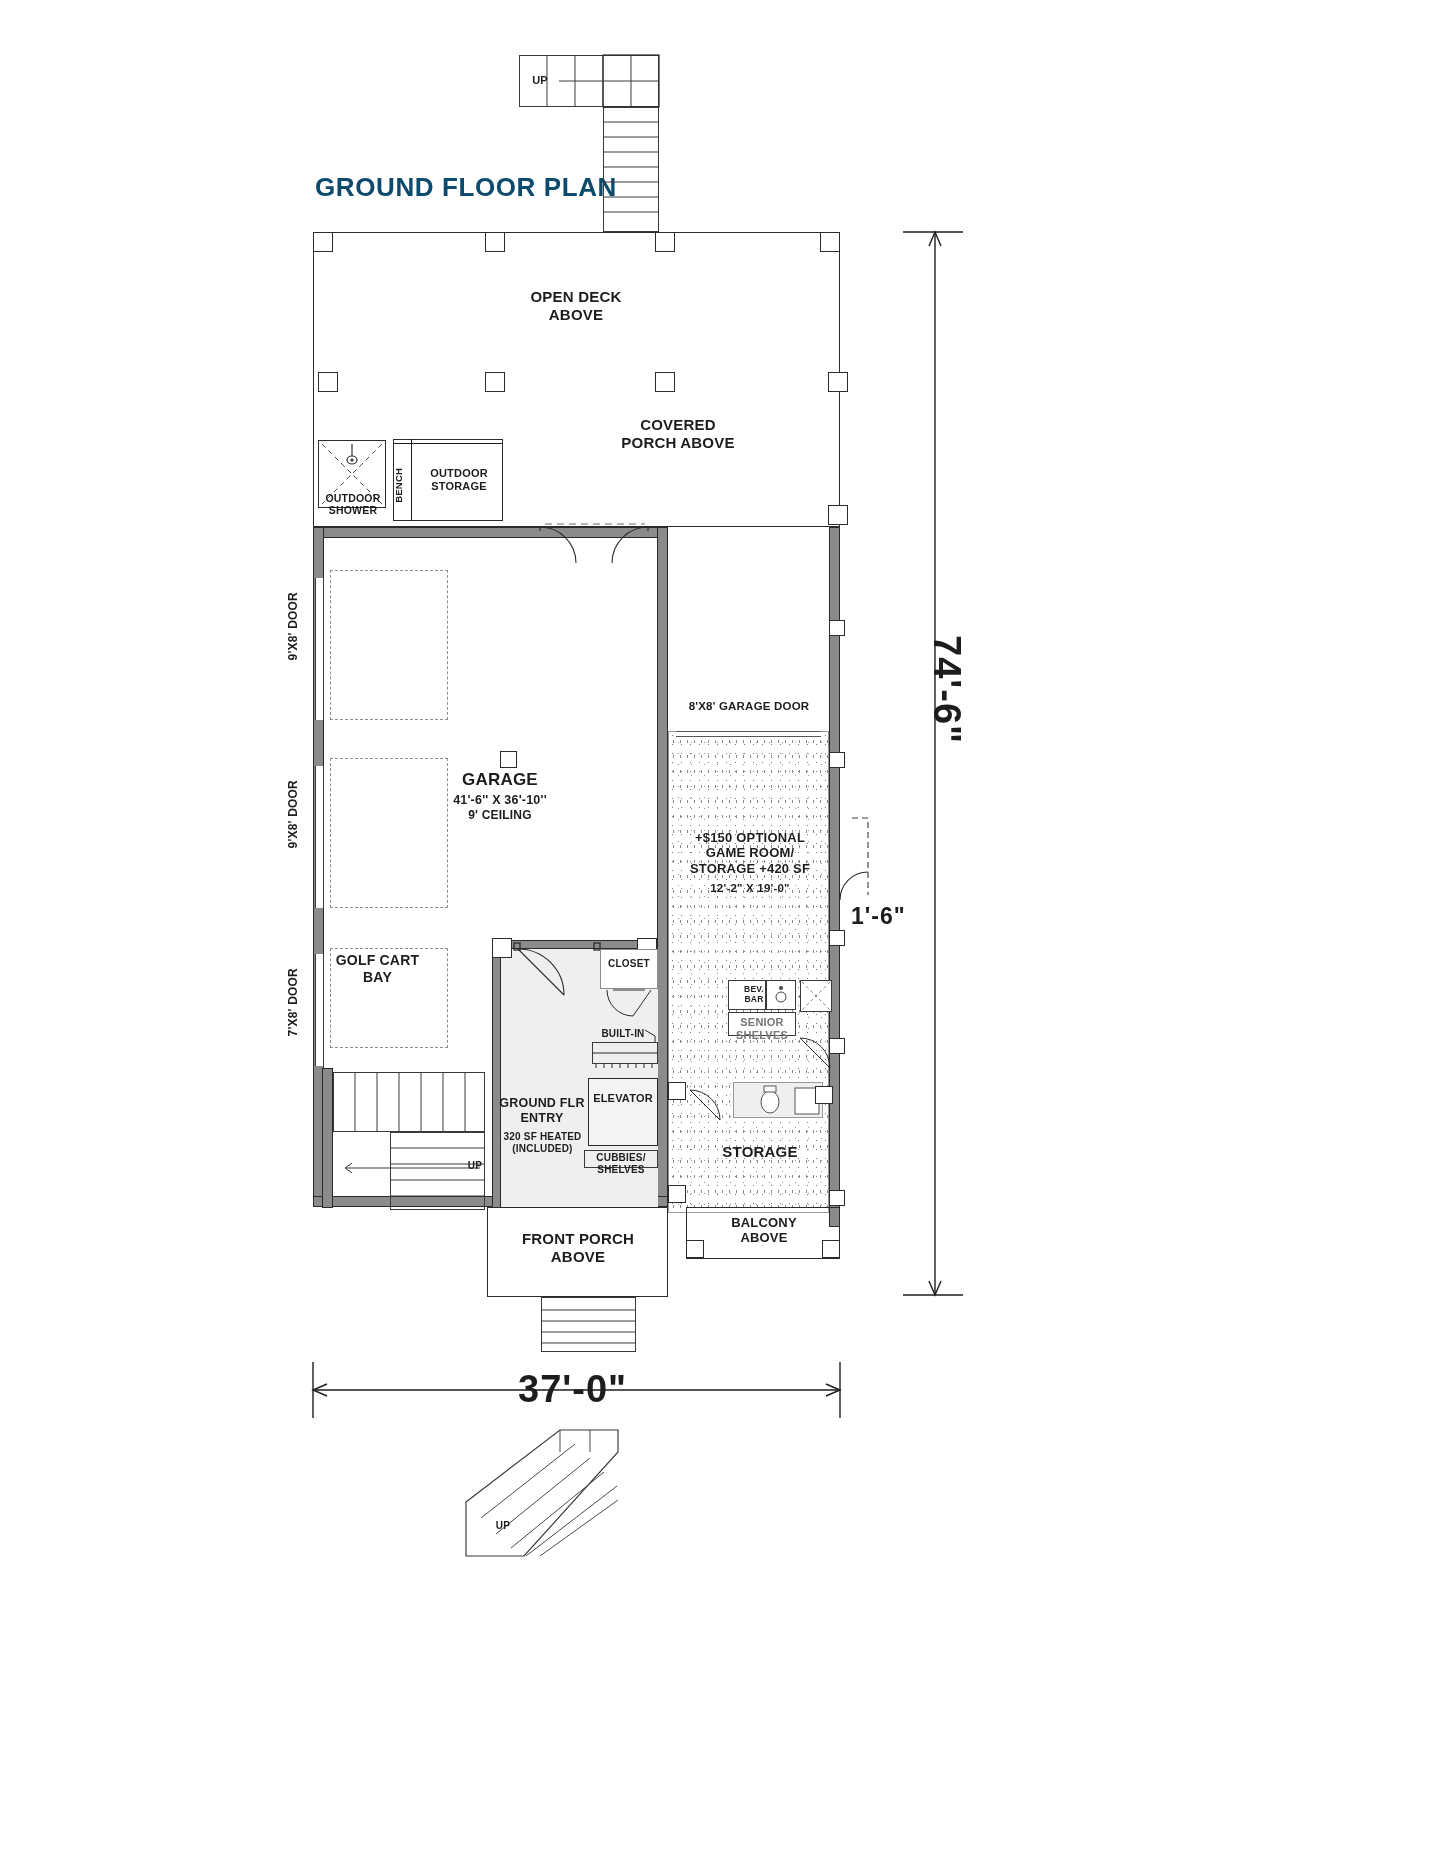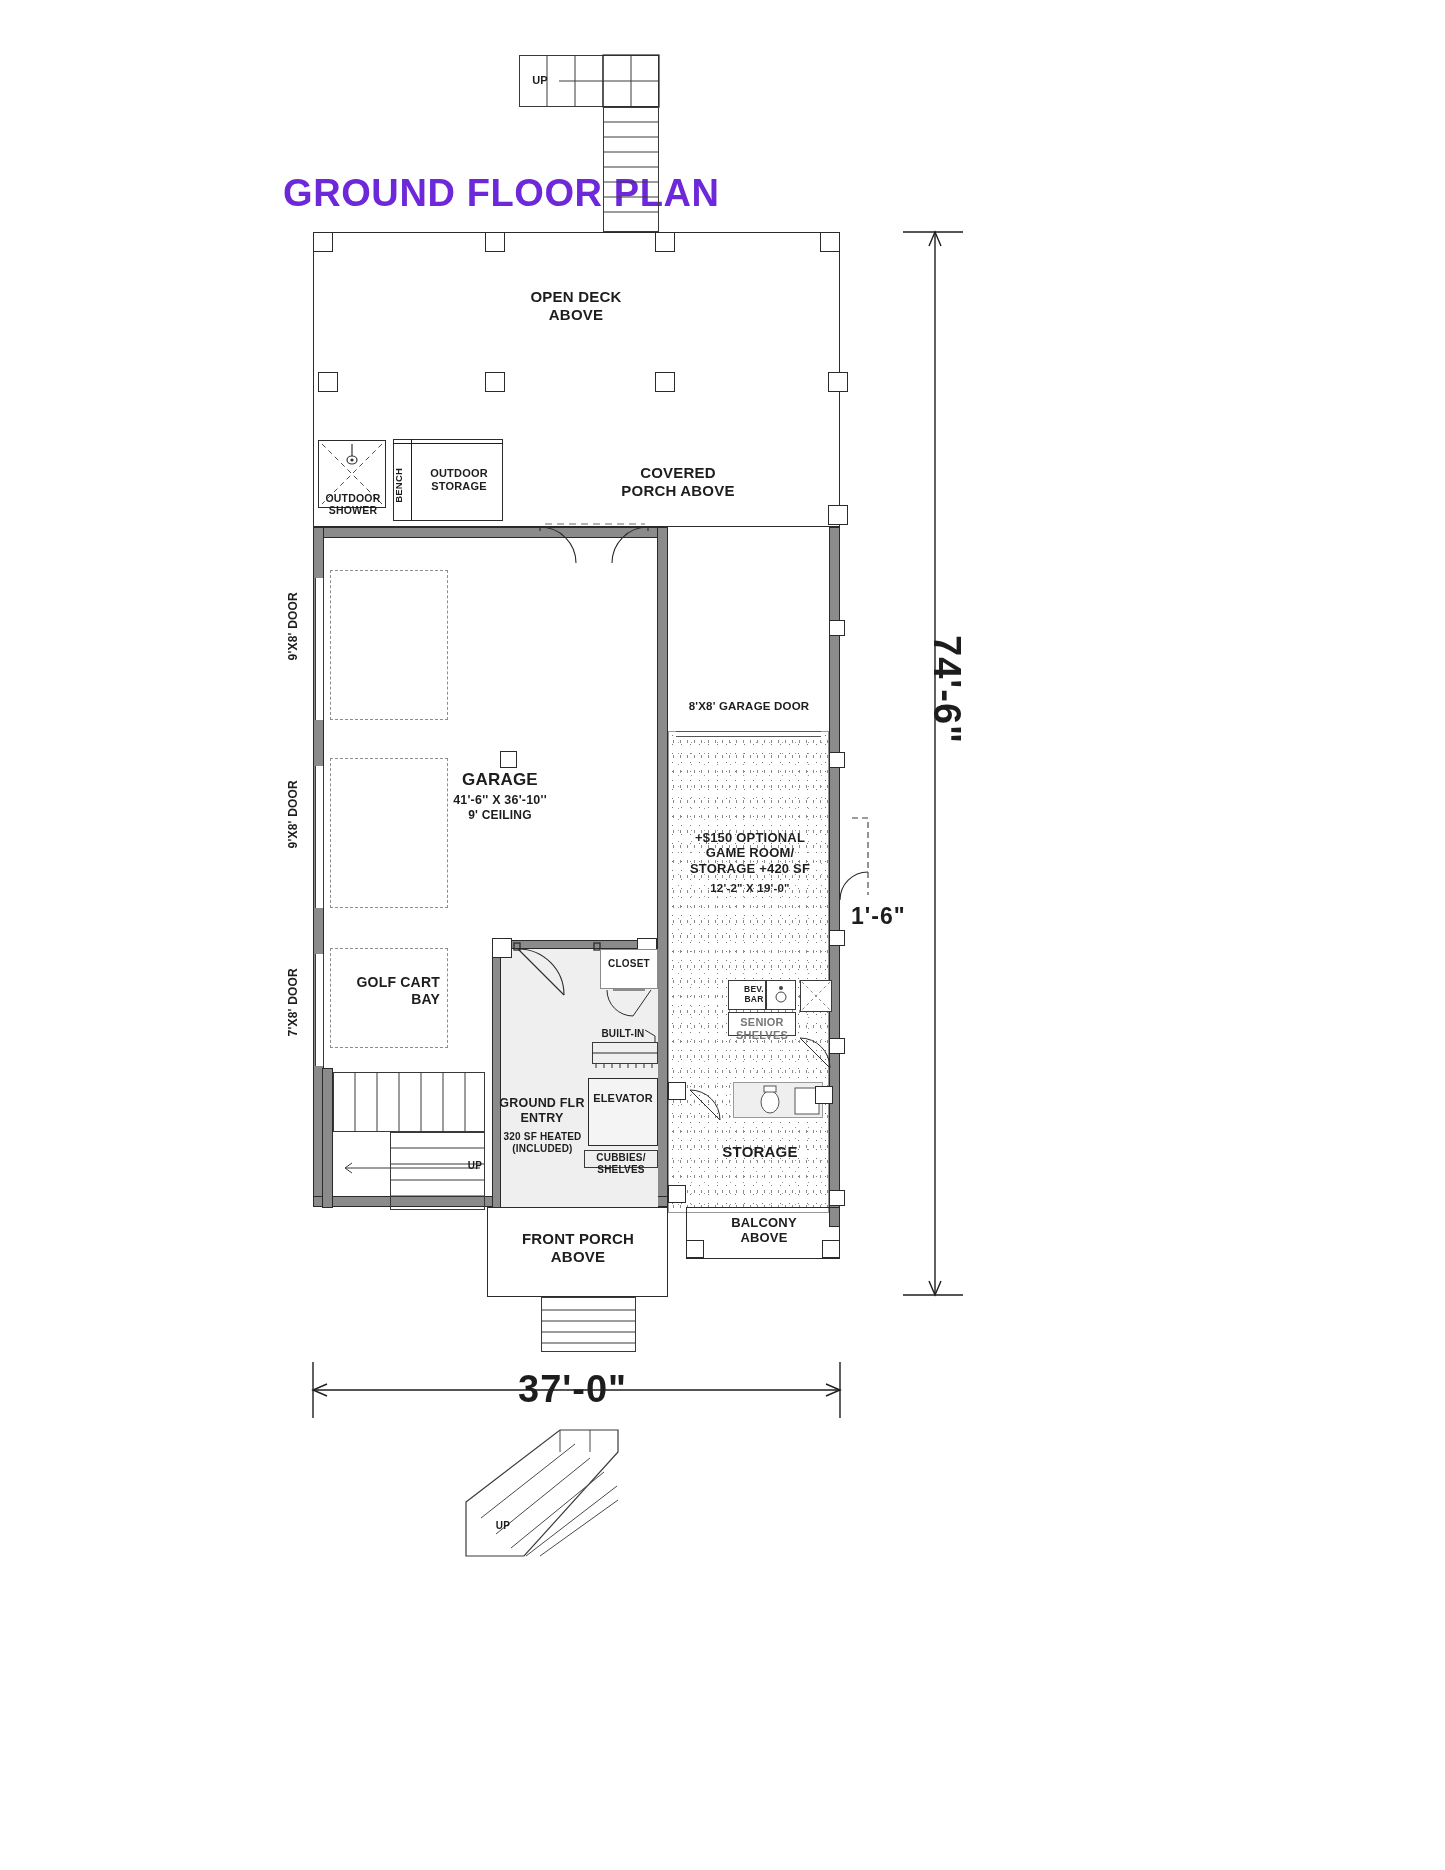--- a/index.html
+++ b/index.html
@@ -10,21 +10,21 @@
   .lbl{position:absolute;font-weight:bold;text-align:center;line-height:1.18;
        letter-spacing:.2px;white-space:pre;color:#1d1d1d;}
   .thin{position:absolute;background:#1d1d1d;}
   .wall{position:absolute;background:#8b8b8b;border:1px solid #2a2a2a;box-sizing:border-box;}
   .outline{position:absolute;border:1.4px solid #2b2b2b;box-sizing:border-box;}
   .outline-thin{position:absolute;border:1px solid #3a3a3a;box-sizing:border-box;}
   .dashed{position:absolute;border:1.6px dashed #8d8d8d;box-sizing:border-box;}
   .fillgray{background:#efefef;}
   .post{position:absolute;border:1.3px solid #2b2b2b;background:#ffffff;box-sizing:border-box;}
   .vert{writing-mode:vertical-rl;transform:rotate(180deg);}
-  .title{position:absolute;font-size:38px;font-weight:bold;letter-spacing:.6px;color:#6d28d9;}
+  .title{position:absolute;font-size:26px;font-weight:bold;letter-spacing:.6px;color:#0c4a6e;margin-left:32px;}
   .dimtxt{position:absolute;font-size:38px;font-weight:bold;color:#1d1d1d;letter-spacing:1px;}
   .dimtxt.v{writing-mode:vertical-rl;}
   svg{position:absolute;left:0;top:0;overflow:visible;}
   .stipple{position:absolute;box-sizing:border-box;
      background-image:
        radial-gradient(#777 .6px, transparent .7px),
        radial-gradient(#999 .5px, transparent .6px),
        radial-gradient(#8a8a8a .5px, transparent .6px);
      background-size:9px 9px, 13px 11px, 7px 15px;
      background-position:0 0, 4px 6px, 2px 3px;}
@@ -71,21 +71,21 @@
   <div class="post" style="left:655px;top:232px;width:20px;height:20px;"></div>
   <div class="post" style="left:820px;top:232px;width:20px;height:20px;"></div>
   <div class="post" style="left:318px;top:372px;width:20px;height:20px;"></div>
   <div class="post" style="left:485px;top:372px;width:20px;height:20px;"></div>
   <div class="post" style="left:655px;top:372px;width:20px;height:20px;"></div>
   <div class="post" style="left:828px;top:372px;width:20px;height:20px;"></div>
   <div class="post" style="left:828px;top:505px;width:20px;height:20px;"></div>
 
   <div class="lbl" style="left:466px;top:288px;width:220px;font-size:15px;">OPEN DECK
 ABOVE</div>
-  <div class="lbl" style="left:578px;top:464px;width:200px;font-size:15px;">COVERED
+  <div class="lbl" style="left:578px;top:416px;width:200px;font-size:15px;">COVERED
 PORCH ABOVE</div>
 
   <div class="outline" style="left:318px;top:440px;width:68px;height:68px;"></div>
   <svg width="1445" height="1870">
     <g stroke="#4a4a4a" stroke-width="1" fill="none" stroke-dasharray="5,4">
       <line x1="322" y1="444" x2="382" y2="504"></line>
       <line x1="382" y1="444" x2="322" y2="504"></line>
     </g>
     <g stroke="#333" stroke-width="1.2" fill="none">
       <line x1="352" y1="444" x2="352" y2="456"></line>
@@ -136,21 +136,21 @@
   <div class="lbl vert" style="left:286px;top:592px;width:120px;font-size:12px;">9'X8' DOOR</div>
   <div class="lbl vert" style="left:286px;top:780px;width:120px;font-size:12px;">9'X8' DOOR</div>
   <div class="lbl vert" style="left:286px;top:968px;width:110px;font-size:12px;">7'X8' DOOR</div>
 
   <div class="post" style="left:500px;top:751px;width:17px;height:17px;"></div>
 
   <div class="lbl" style="left:410px;top:770px;width:180px;font-size:17px;">GARAGE</div>
   <div class="lbl" style="left:400px;top:793px;width:200px;font-size:12.5px;font-weight:bold;">41'-6'' X 36'-10''</div>
   <div class="lbl" style="left:400px;top:808px;width:200px;font-size:12px;font-weight:bold;">9' CEILING</div>
 
-  <div class="lbl" style="left:315px;top:974px;width:125px;font-size:14px;text-align:right;">GOLF CART
+  <div class="lbl" style="left:315px;top:952px;width:125px;font-size:14px;">GOLF CART
 BAY</div>
 
   <div class="stipple" style="left:668px;top:731px;width:161px;height:482px;border:0;"></div>
   <div class="outline-thin" style="left:668px;top:731px;width:161px;height:482px;border-color:#9a9a9a;"></div>
 
   <div class="abs" style="left:676px;top:731px;width:145px;height:4px;background:#ffffff;border-top:1px solid #555;border-bottom:1px solid #555;"></div>
   <div class="lbl" style="left:668px;top:700px;width:162px;font-size:11.5px;">8'X8' GARAGE DOOR</div>
 
   <div class="lbl" style="left:664px;top:830px;width:172px;font-size:13px;">+$150 OPTIONAL
 GAME ROOM/

